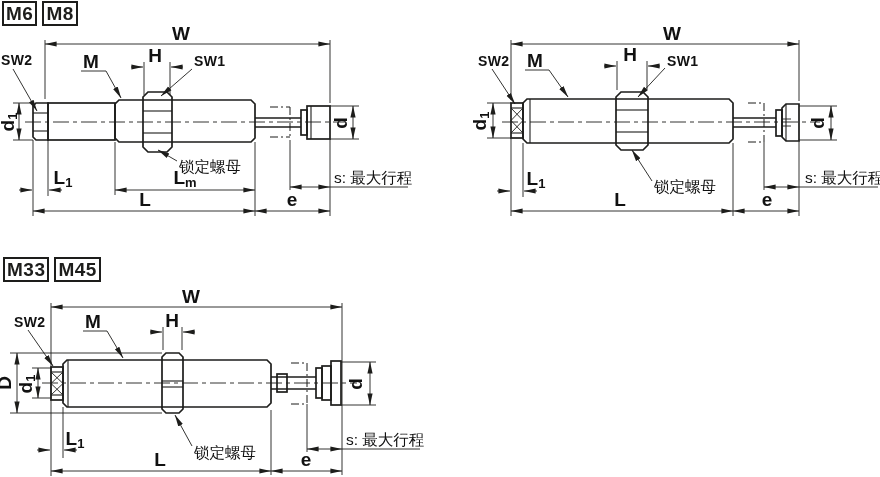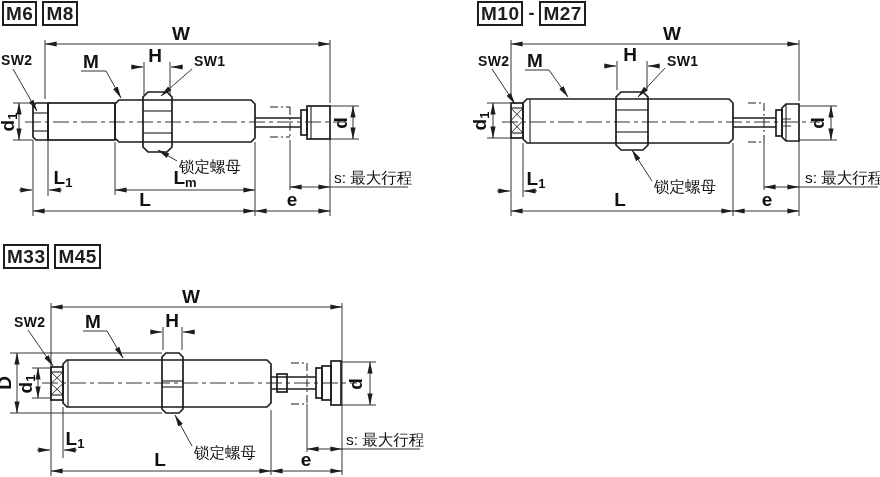--- a/index.html
+++ b/index.html
@@ -23,26 +23,21 @@
 </style>
 </head>
 <body>
 
 <div class="stage">
 
   <div class="tag-group" style="left:2px;top:1px;">
     <span class="tag">M6</span>
     <span class="tag">M8</span>
   </div>
-  <div class="tag-group" style="left:477px;top:1px;">
-    <span class="tag">M10</span>
-    <span class="tag-sep">-</span>
-    <span class="tag">M27</span>
-  </div>
-  <div class="tag-group" style="left:3px;top:244px;align-items:center;">
+  <div class="tag-group" style="left:3px;top:257px;align-items:center;">
     <span class="tag">M33</span>
     <span class="tag">M45</span>
   </div>
 
   <svg width="880" height="477" viewBox="0 0 880 477">
     <defs>
       <marker id="aE" viewBox="0 0 12 8" refX="11.6" refY="4" markerWidth="12" markerHeight="8" orient="auto" markerUnits="userSpaceOnUse">
         <path d="M12,4 L0,1.4 L0,6.6 Z" fill="#1d1d1b"></path>
       </marker>
       <marker id="aS" viewBox="0 0 12 8" refX="11.6" refY="4" markerWidth="12" markerHeight="8" orient="auto-start-reverse" markerUnits="userSpaceOnUse">

